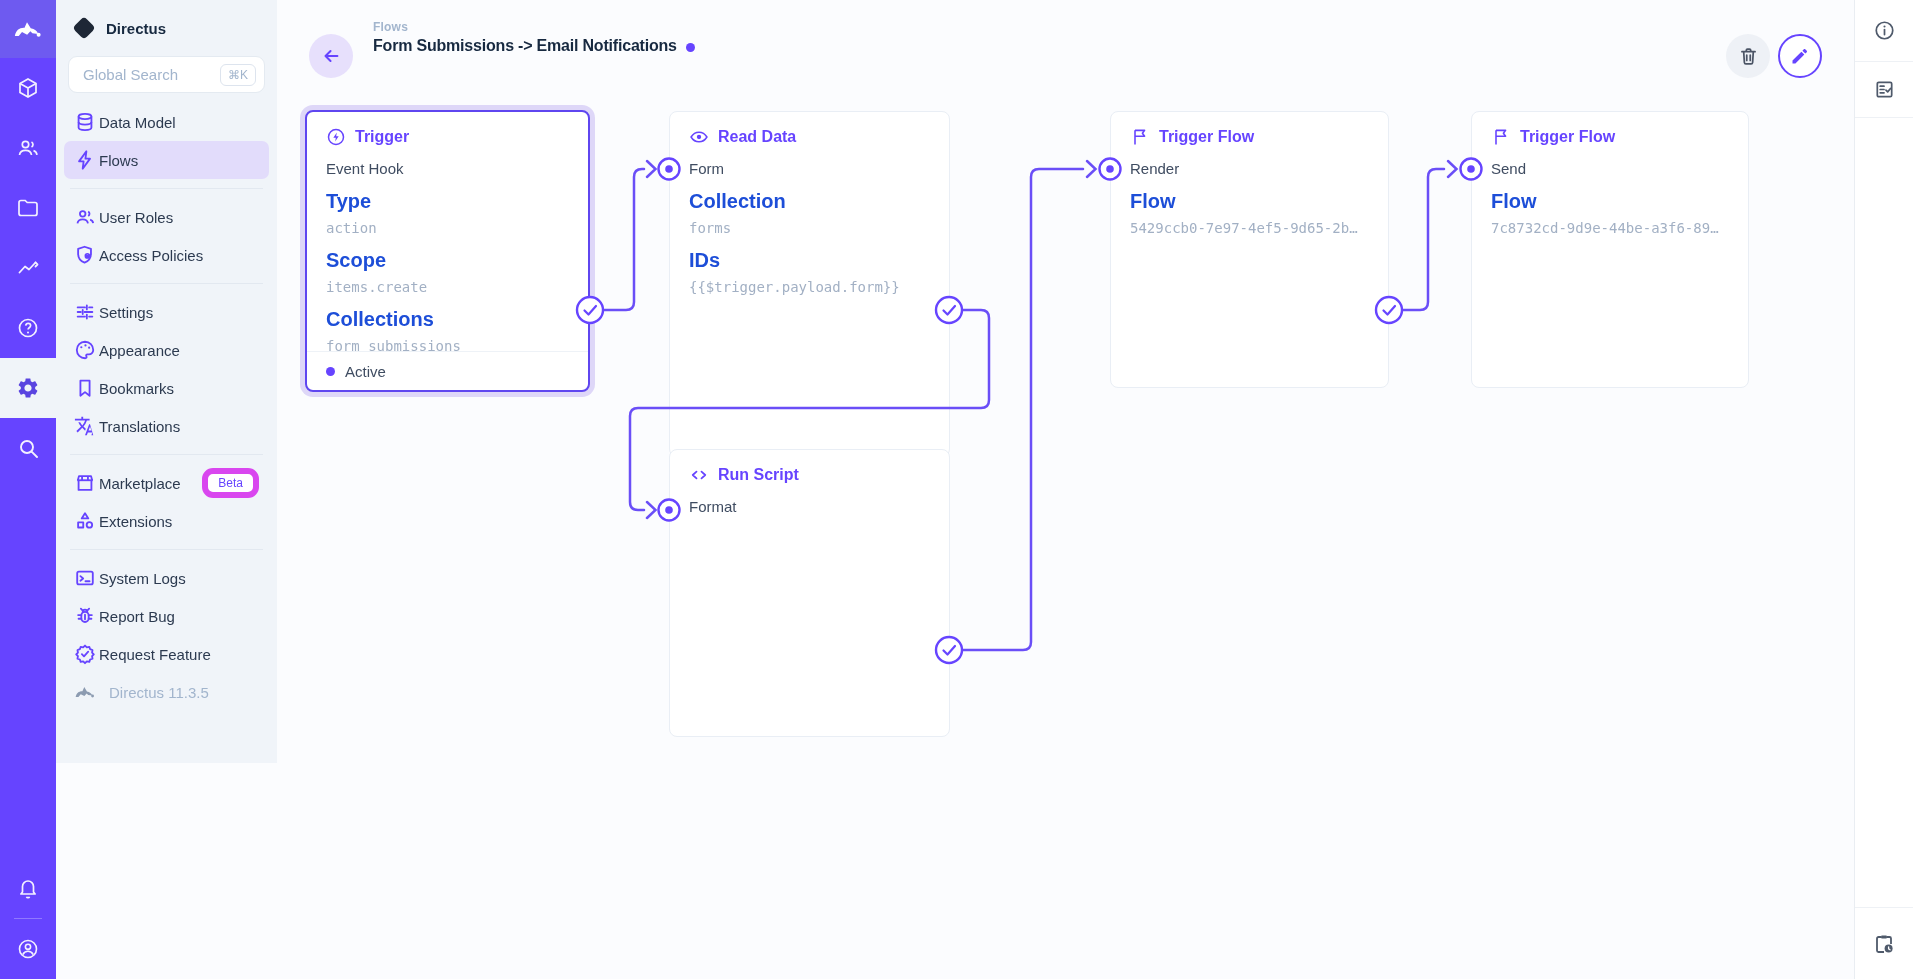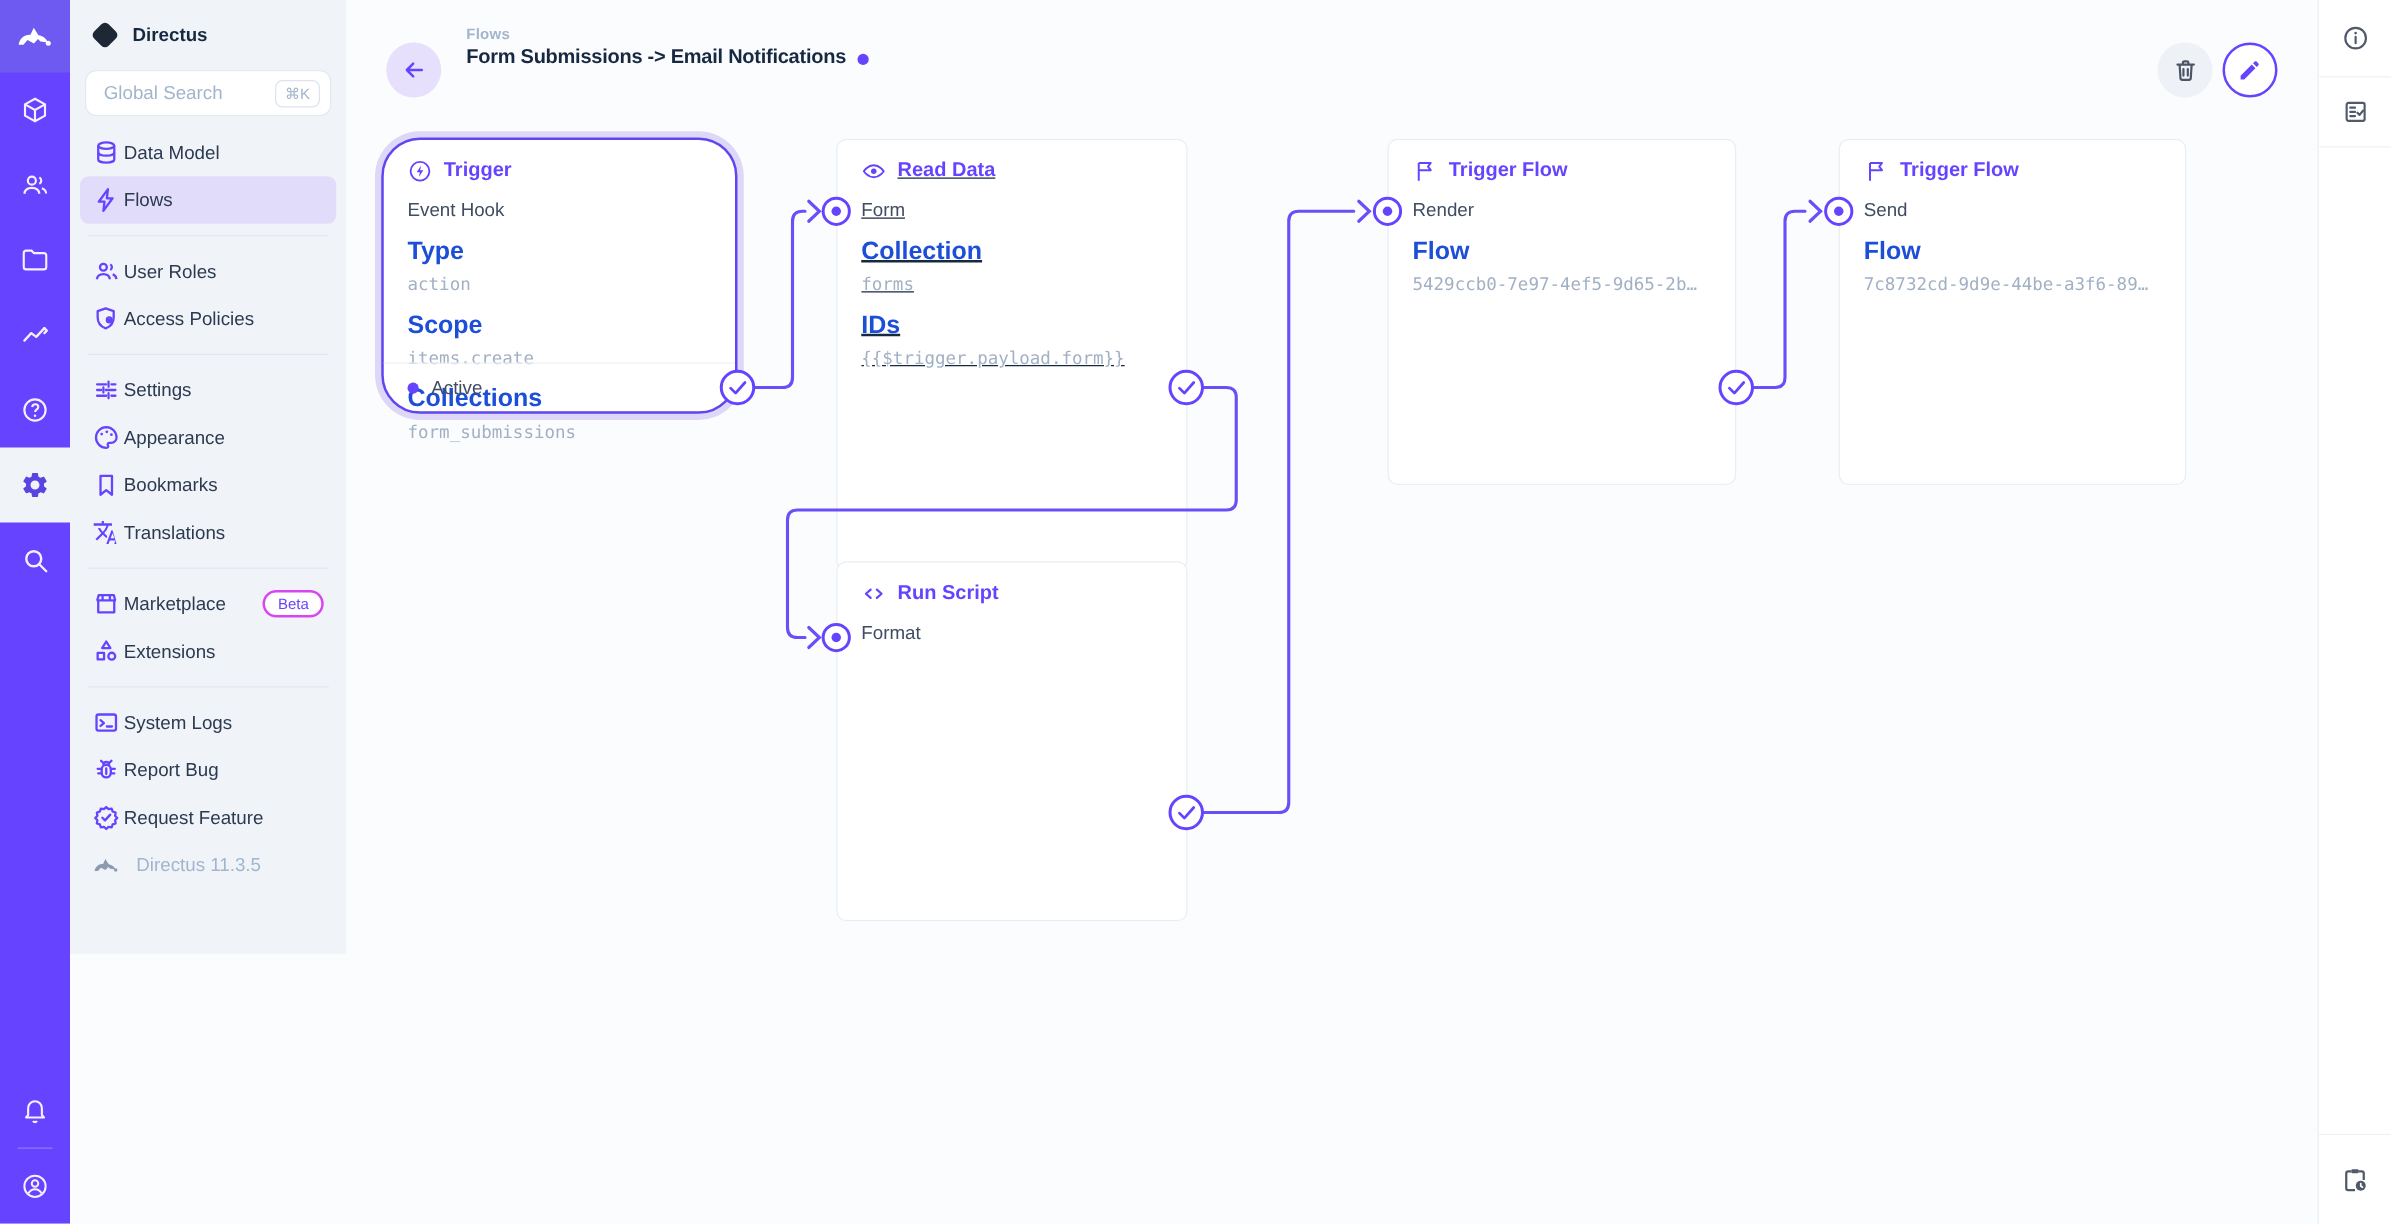--- a/index.html
+++ b/index.html
@@ -49,21 +49,21 @@
   }
   .nav { padding:0 8px; }
   .nav-item {
     display:flex; align-items:center; gap:3px; height:38px; padding:0 10px;
     border-radius:7px; cursor:pointer; font-size:15px; color:#2c3a50; font-weight:500;
   }
   .nav-item .ni { width:22px; display:flex; justify-content:center; }
   .nav-item.active { background:#e2dcfb; }
   .nav-divider { height:1px; background:#e2e8f0; margin:9px 6px; }
   .badge-beta {
-    margin-left:auto; font-size:12px; color:#6644ff; border:2px solid #d946ef;
+    margin-left:auto; font-size:12px; color:#6644ff; border:6px solid #d946ef;
     border-radius:11px; padding:2px 10px; background:#fff;
   }
   .version-row { display:flex; align-items:center; gap:13px; height:38px; padding:0 10px; color:#a2b5cd; font-size:15px; font-weight:500; }
   .version-row .ni { width:22px; display:flex; justify-content:center; }
 
   
   .main { position:absolute; left:277px; top:0; width:1577px; height:979px; background:#fbfcfe; }
   .back-btn {
     position:absolute; left:32px; top:34px; width:44px; height:44px; border-radius:50%;
     background:#e7e0fc; display:flex; align-items:center; justify-content:center; cursor:pointer;
@@ -89,22 +89,22 @@
   .card-head { display:flex; align-items:center; gap:9px; color:#6644ff; font-size:16px; font-weight:700; }
   .card-name { margin-top:13px; font-size:15px; color:#3f4c61; }
   .fld-label { margin-top:13px; font-size:20px; font-weight:600; color:#1d4ed8; }
   .fld-value { margin-top:7px; font-size:14px; color:#a2b0c4; white-space:nowrap; overflow:hidden; }
   .card-status {
     position:absolute; left:0; right:0; bottom:0; height:39px; border-top:1px solid #eef2f7;
     display:flex; align-items:center; gap:10px; padding:0 19px; font-size:15px; color:#3f4c61;
   }
   .status-dot { width:9px; height:9px; border-radius:50%; background:#6644ff; }
 
-  #card-trigger { left:28px;  top:110px; width:285px; height:221px;border-radius:31px; }
-  #card-read    { left:392px; top:111px; width:281px; height:346px;text-decoration:underline; }
+  #card-trigger { left:28px;  top:110px; width:285px; height:282px; }
+  #card-read    { left:392px; top:111px; width:281px; height:346px; }
   #card-render  { left:833px; top:111px; width:279px; height:277px; }
   #card-send    { left:1194px;top:111px; width:278px; height:277px; }
   #card-script  { left:392px; top:449px; width:281px; height:288px; }
 
   .flow-lines { position:absolute; left:0; top:0; pointer-events:none; z-index:10; }
 
   
   .right-bar {
     position:absolute; right:0; top:0; width:59px; height:979px; background:#ffffff;
     border-left:1px solid #e9edf2; display:flex; flex-direction:column; z-index:25;

